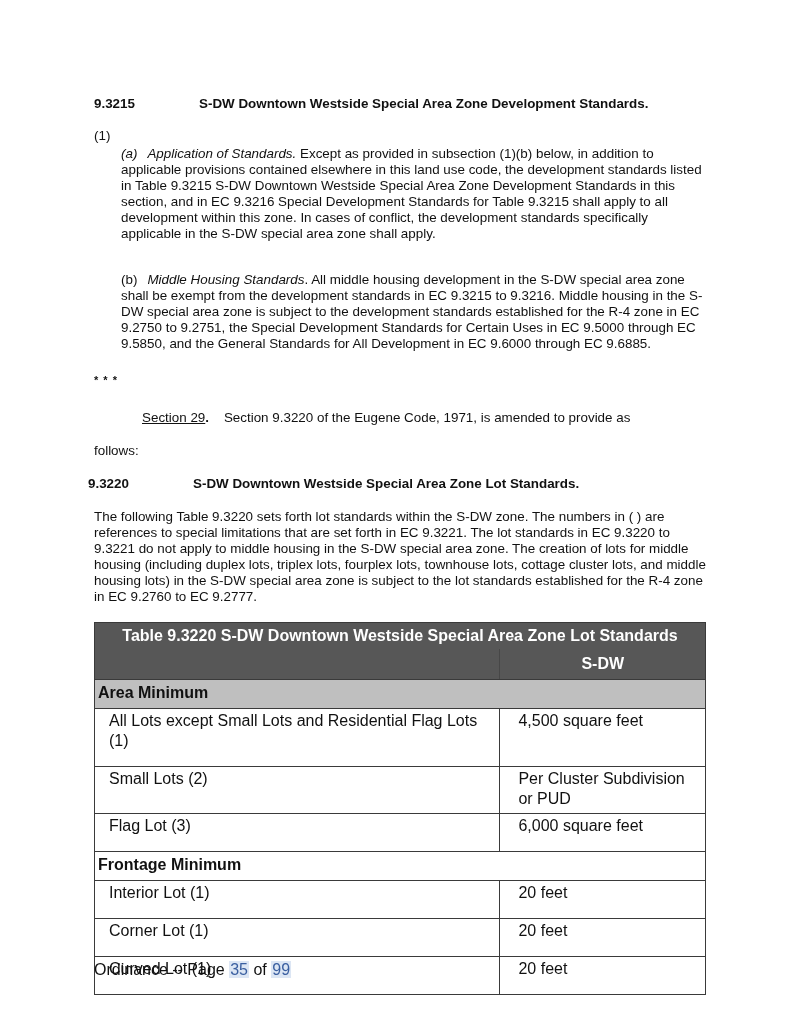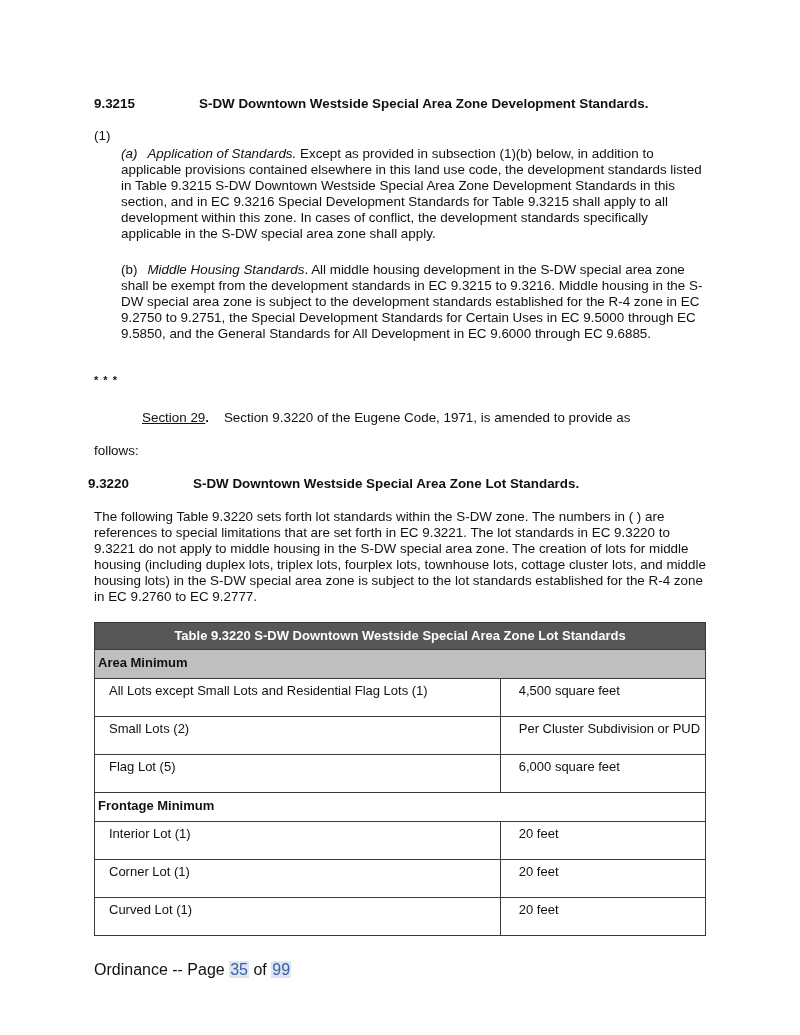--- a/index.html
+++ b/index.html
@@ -43,21 +43,21 @@
     .label-gap { display: inline-block; width: 10px; }
     .underline-bold { font-weight: normal; text-decoration: underline; }
 
     
     .lot-table {
       position: absolute;
       left: 94px;
       top: 622px;
       width: 612px;
       border-collapse: collapse;
-      font-size: 13px;
+      font-size: 16px;
       line-height: 16px;
     }
     .lot-table td, .lot-table th {
       border: 1px solid #3a3a3a;
       padding: 0;
       vertical-align: top;
     }
     .lot-table .title-row th {
       background: #575757;
       color: #ffffff;
@@ -110,21 +110,21 @@
     <span class="num">9.3215</span><span>S-DW Downtown Westside Special Area Zone Development Standards.</span>
   </div>
 
   <div class="abs" style="left:94px; top:128px;">(1)</div>
 
   <div class="para" style="top:146px;">
     <span class="italic">(a)</span><span class="label-gap"></span><span class="italic">Application of Standards</span><span class="italic">.</span>
     <span>Except as provided in subsection (1)(b) below, in addition to applicable provisions contained elsewhere in this land use code, the development standards listed in Table 9.3215 S-DW Downtown Westside Special Area Zone Development Standards in this section, and in EC 9.3216 Special Development Standards for Table 9.3215 shall apply to all development within this zone. In cases of conflict, the development standards specifically applicable in the S-DW special area zone shall apply.</span>
   </div>
 
-  <div class="para" style="top:262px;">
+  <div class="para" style="top:272px;">
     <span>(b)</span><span class="label-gap"></span><span class="italic">Middle Housing Standards</span>.
     <span>All middle housing development in the S-DW special area zone shall be exempt from the development standards in EC 9.3215 to 9.3216. Middle housing in the S-DW special area zone is subject to the development standards established for the R-4 zone in EC 9.2750 to 9.2751, the Special Development Standards for Certain Uses in EC 9.5000 through EC 9.5850, and the General Standards for All Development in EC 9.6000 through EC 9.6885.</span>
   </div>
 
   <div class="abs" style="left:94px; top:372px; font-weight:bold; font-size:11px; letter-spacing:1px;">* * *</div>
 
   <div class="abs" style="left:142px; top:410px; white-space:nowrap;">
     <span class="underline-bold">Section 29</span><span style="font-weight:bold;">.</span>&nbsp;&nbsp;&nbsp;
     <span>Section 9.3220 of the Eugene Code, 1971, is amended to provide as</span>
   </div>
@@ -134,35 +134,39 @@
     <span class="num">9.3220</span><span>S-DW Downtown Westside Special Area Zone Lot Standards.</span>
   </div>
 
   <div class="para-full" style="top:509px;">The following Table 9.3220 sets forth lot standards within the S-DW zone. The numbers in ( ) are references to special limitations that are set forth in EC 9.3221. The lot standards in EC 9.3220 to 9.3221 do not apply to middle housing in the S-DW special area zone. The creation of lots for middle housing (including duplex lots, triplex lots, fourplex lots, townhouse lots, cottage cluster lots, and middle housing lots) in the S-DW special area zone is subject to the lot standards established for the R-4 zone in EC 9.2760 to EC 9.2777.</div>
 
   <table class="lot-table">
     <thead>
       <tr class="title-row">
         <th colspan="2">Table 9.3220 S-DW Downtown Westside Special Area Zone Lot Standards</th>
       </tr>
+      <tr class="col-row">
+        <th class="blank"></th>
+        <th class="sdw">S-DW</th>
+      </tr>
     </thead>
     <tbody>
       <tr class="section-row gray">
         <td colspan="2">Area Minimum</td>
       </tr>
       <tr class="data-row">
         <td class="label">All Lots except Small Lots and Residential Flag Lots (1)</td>
         <td class="value">4,500 square feet</td>
       </tr>
       <tr class="data-row">
         <td class="label">Small Lots (2)</td>
         <td class="value">Per Cluster Subdivision or PUD</td>
       </tr>
       <tr class="data-row">
-        <td class="label">Flag Lot (5)</td>
+        <td class="label">Flag Lot (3)</td>
         <td class="value">6,000 square feet</td>
       </tr>
       <tr class="section-row">
         <td colspan="2">Frontage Minimum</td>
       </tr>
       <tr class="data-row">
         <td class="label">Interior Lot (1)</td>
         <td class="value">20 feet</td>
       </tr>
       <tr class="data-row">

